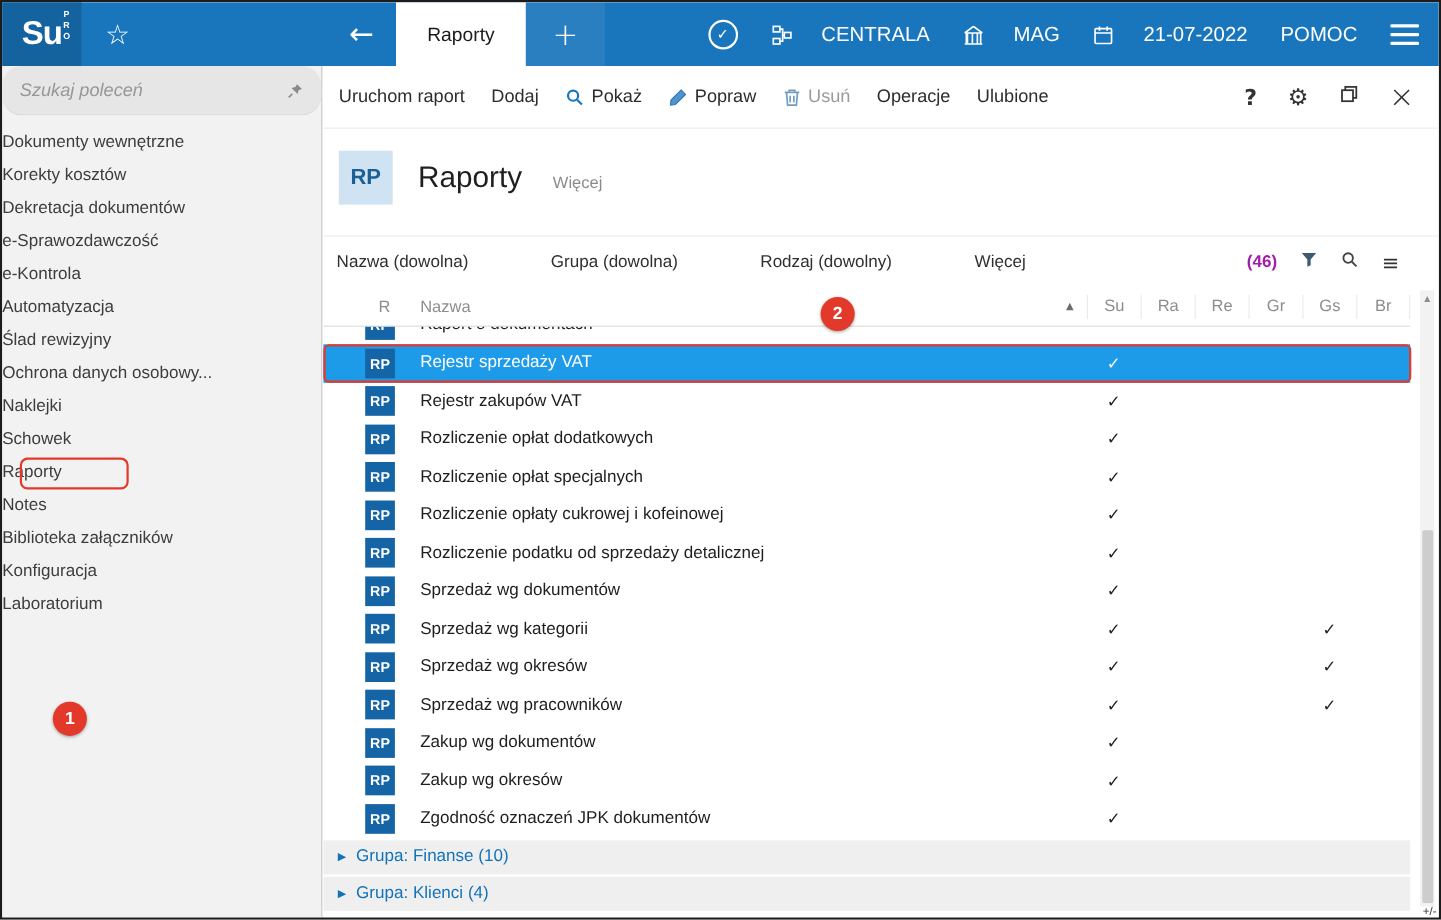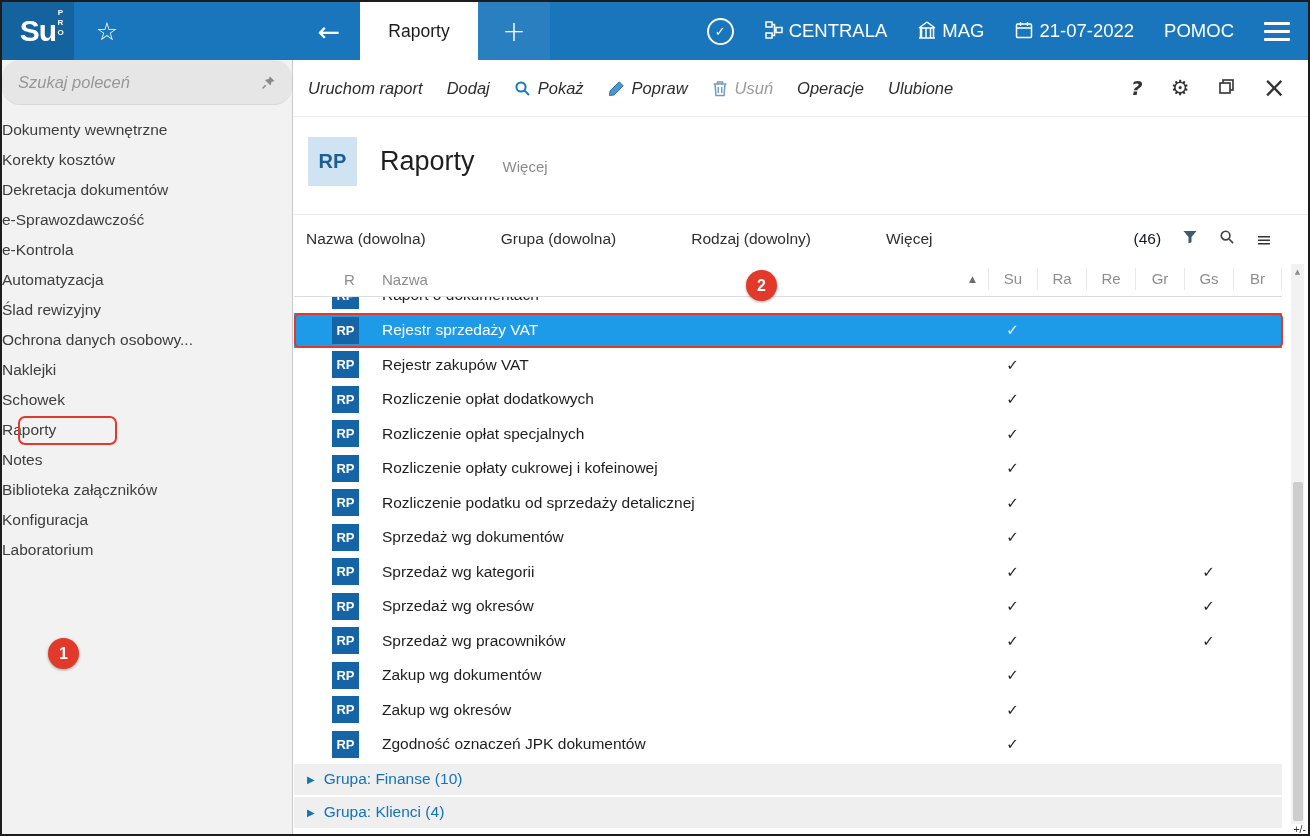--- a/index.html
+++ b/index.html
@@ -11,59 +11,59 @@
   .topbar{position:absolute;left:0;top:0;right:0;height:58px;background:#1976bc;display:flex;align-items:stretch;color:#fff;}
   .logo-tile{width:72px;background:#14639f;position:relative;display:flex;align-items:center;justify-content:center;flex:none;}
   .logo-main{font-size:30px;font-weight:bold;letter-spacing:-1px;}
   .logo-pro{position:absolute;top:6px;right:9px;font-size:8px;font-weight:bold;writing-mode:vertical-rl;text-orientation:upright;letter-spacing:1px;}
   .star-tile{width:66px;display:flex;align-items:center;justify-content:center;font-size:25px;flex:none;}
   .back-zone{width:220px;display:flex;align-items:center;justify-content:flex-end;padding-right:20px;font-size:27px;flex:none;box-sizing:border-box;}
   .tab{width:118px;background:#fff;color:#1b1b1b;display:flex;align-items:center;justify-content:center;font-size:17.5px;flex:none;}
   .plus-tab{width:72px;display:flex;align-items:center;justify-content:center;font-size:28px;font-weight:300;background:rgba(255,255,255,.07);flex:none;}
   .tb-spacer{flex:1;}
   .circle-check{width:23px;height:23px;border:2px solid #fff;border-radius:50%;display:flex;align-items:center;justify-content:center;font-size:13px;align-self:center;margin-right:30px;flex:none;}
-  .tb-item{display:flex;align-items:flex-start;gap:5px;font-size:18.5px;margin-right:30px;align-self:center;flex:none;}
+  .tb-item{display:flex;align-items:flex-end;gap:26px;font-size:18.5px;margin-right:30px;align-self:center;flex:none;}
   .tb-icon{display:flex;align-items:center;}
   .hamburger{align-self:center;margin-right:18px;display:flex;flex-direction:column;gap:5px;flex:none;}
   .hamburger i{display:block;width:26px;height:3px;background:#fff;border-radius:1px;}
 
   
   .sidebar{position:absolute;left:0;top:58px;width:291px;bottom:0;background:#f2f2f2;border-right:1px solid #c9c9c9;box-sizing:border-box;}
   .search-row{height:45px;background:#e6e6e6;border-bottom:1px solid #d8d8d8;display:flex;align-items:center;padding:0 16px;box-sizing:border-box;border-radius:18px;}
   .search-ph{flex:1;font-style:italic;color:#979797;font-size:16.5px;}
   .pin{display:flex;align-items:center;}
   .side-menu{padding-top:10px;}
   .side-item{cursor:default;white-space:nowrap;}
   .side-item.main{height:33px;display:flex;align-items:center;padding-left:17px;color:#1273b8;font-weight:bold;font-size:15.5px;}
   .side-item.sub{height:30px;display:flex;align-items:center;color:#3d3d3d;font-size:15.5px;}
   .side-item.annotated{position:relative;}
   .side-item.annotated::after{content:"";position:absolute;left:16px;top:1px;width:95px;height:25px;border:2px solid #e2392b;border-radius:7px;pointer-events:none;}
 
   
   .main{position:absolute;left:292px;top:58px;right:0;bottom:0;background:#fff;}
-  .toolbar{height:57px;display:flex;align-items:center;padding-left:2px;border-bottom:1px solid #ececec;box-sizing:border-box;font-style:italic;}
+  .toolbar{height:57px;display:flex;align-items:center;padding-left:2px;border-bottom:1px solid #ececec;box-sizing:border-box;}
   .tool-items{display:flex;align-items:center;}
   .tool-item{display:flex;align-items:center;gap:7px;padding:0 12px;font-size:16.5px;color:#2d2d2d;}
   .tool-item.disabled .tool-label{color:#9b9b9b;}
   .tool-item .ticon{display:flex;align-items:center;}
   .tool-right{margin-left:auto;display:flex;align-items:center;gap:28px;padding-right:22px;color:#333;}
   .q-icon{font-size:20px;font-weight:bold;}
   .gear-icon{font-size:21px;}
   .x-icon{font-size:28px;font-weight:300;line-height:20px;}
 
   .page-header{height:97px;display:flex;align-items:center;padding-left:14px;}
   .rp-badge{width:49px;height:49px;background:#cfe3f2;color:#1d5e94;font-size:20px;font-weight:bold;display:flex;align-items:center;justify-content:center;margin-top:-8px;}
   .page-title{font-size:27px;color:#1f1f1f;margin-left:23px;margin-top:-8px;}
   .page-more{font-size:15px;color:#8b8b8b;margin-left:28px;margin-top:2px;}
 
   .filter-bar{height:48px;display:flex;align-items:center;padding:0 12px;border-top:1px solid #ececec;box-sizing:border-box;font-size:15.5px;color:#2f2f2f;}
   .filter-items{display:flex;align-items:center;gap:48px;}
   .filter-item{margin-right:27px;white-space:nowrap;}
   .filter-right{margin-left:auto;display:flex;align-items:center;gap:21px;padding-right:24px;}
-  .count{color:#0f172a;}
+  .count{color:#a21caf;font-weight:bold;}
   .list-icon{font-size:19px;color:#333;}
 
   .thead{height:34px;display:grid;grid-template-columns:80px 1fr repeat(6,49px);align-items:center;color:#8d8d8d;font-size:15px;border-bottom:1px solid #dcdcdc;margin-right:26px;}
   .th-r{padding-left:50px;}
   .th-name{display:flex;justify-content:space-between;align-items:center;padding-left:8px;padding-right:12px;}
   .sort{font-size:9px;color:#6d6d6d;}
   .th-c{text-align:center;border-left:1px solid #e9e9e9;height:22px;line-height:22px;}
   .th-c:last-child{border-right:1px solid #e9e9e9;}
 
   .tbody{margin-right:26px;}

